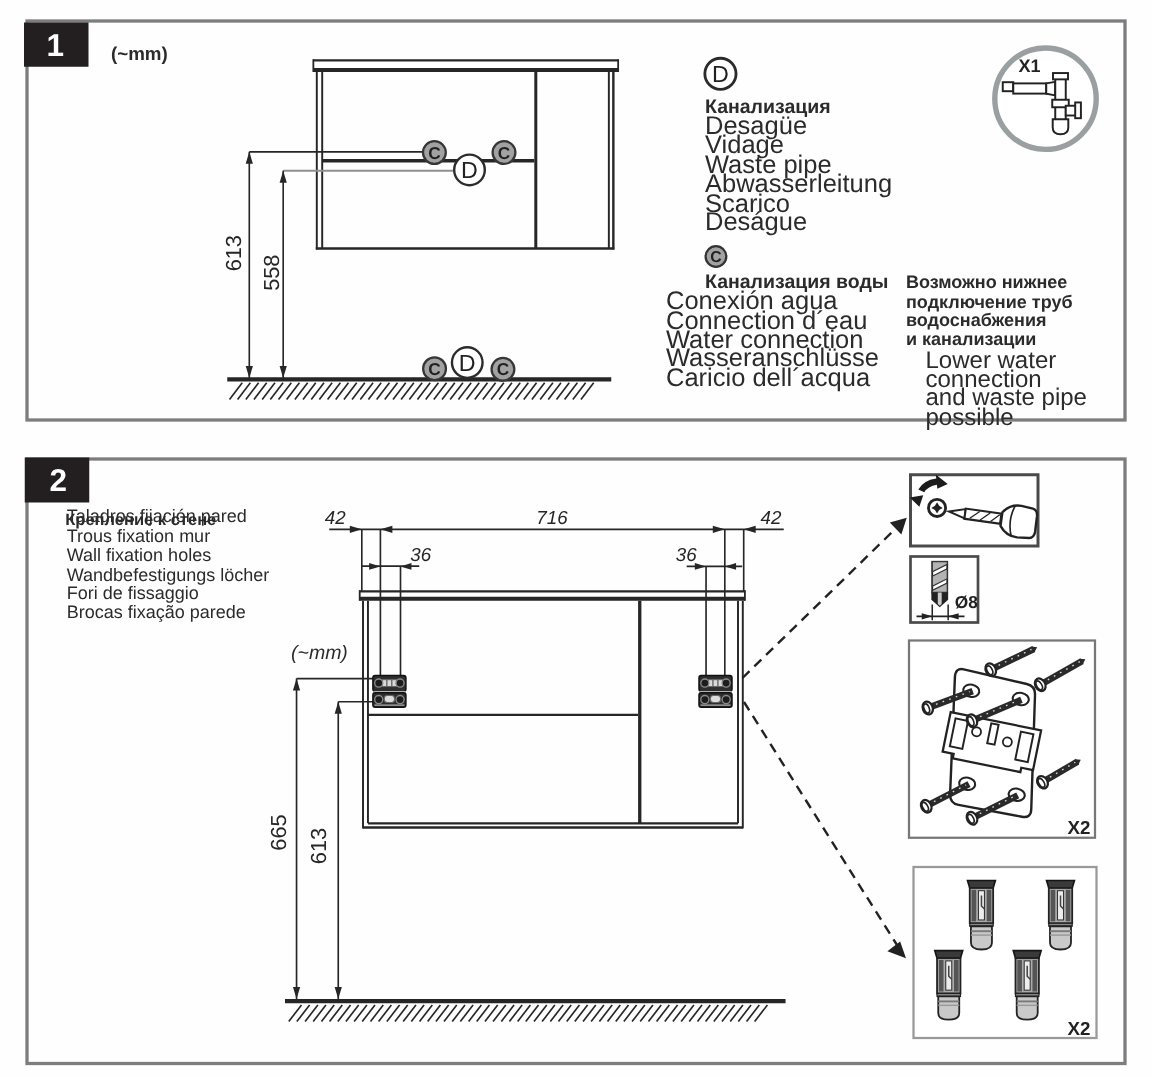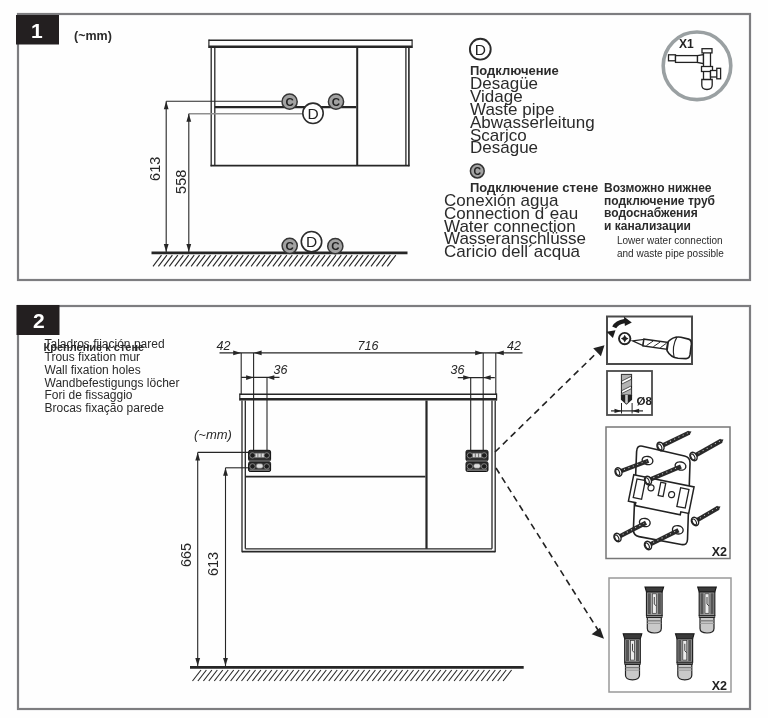--- a/index.html
+++ b/index.html
@@ -441,21 +441,21 @@
 <path d="M0 10 L0 17 L2 19" fill="none" stroke="#444" stroke-width="1"></path>
 <rect x="-7.8" y="28.5" width="15.6" height="2" fill="#8a8a8a" stroke="#222" stroke-width="0.8"></rect>
 <path d="M-7 30.5 L7 30.5 L7 41.5 Q7 46 0 46 Q-7 46 -7 41.5 Z" fill="#c9c9c9" stroke="#222" stroke-width="1.2"></path>
 <line x1="-7" y1="33.8" x2="7" y2="33.8" stroke="#7a7a7a" stroke-width="1.3"></line>
 <line x1="-7" y1="36.4" x2="7" y2="36.4" stroke="#9a9a9a" stroke-width="1"></line>
 </g>
     </g>
   </svg>
 
 <div class="abs" style="left:74px;top:29px;font-size:12.5px;font-weight:bold">(~mm)</div>
-<div class="abs b" style="left:470px;top:62.6px;font-size:13px">Подключение</div>
+<div class="abs b" style="left:470px;top:62.6px;font-size:13px">Канализация</div>
 <div class="abs small" style="left:470px;top:78.4px">Desagüe<br>Vidage<br>Waste pipe<br>Abwasserleitung<br>Scarico<br>Deságue</div>
-<div class="abs b" style="left:470px;top:180.3px;font-size:13px">Подключение стене</div>
+<div class="abs b" style="left:470px;top:180.3px;font-size:13px">Канализация воды</div>
 <div class="abs small" style="left:444px;top:195px">Conexión agua<br>Connection d´eau<br>Water connection<br>Wasseranschlüsse<br>Caricio dell´acqua</div>
 <div class="abs b" style="left:604px;top:181.9px;font-size:12px;line-height:12.8px">Возможно нижнее<br>подключение труб<br>водоснабжения<br>и канализации</div>
-<div class="abs" style="left:617px;top:234.9px;font-size:10px;line-height:12.8px">Lower water connection<br>and waste pipe possible</div>
+<div class="abs" style="left:617px;top:234.9px;font-size:16px;line-height:12.8px">Lower water connection<br>and waste pipe possible</div>
 <div class="abs b" style="left:43.5px;top:340.5px;font-size:11px">Крепление к стене</div>
 <div class="abs" style="left:44.5px;top:338px;font-size:12px;line-height:12.85px">Taladros fijación pared<br>Trous fixation mur<br>Wall fixation holes<br>Wandbefestigungs löcher<br>Fori de fissaggio<br>Brocas fixação parede</div>
 <div class="abs" style="left:194px;top:427px;font-size:13px;font-style:italic">(~mm)</div>
 
 </body></html>

